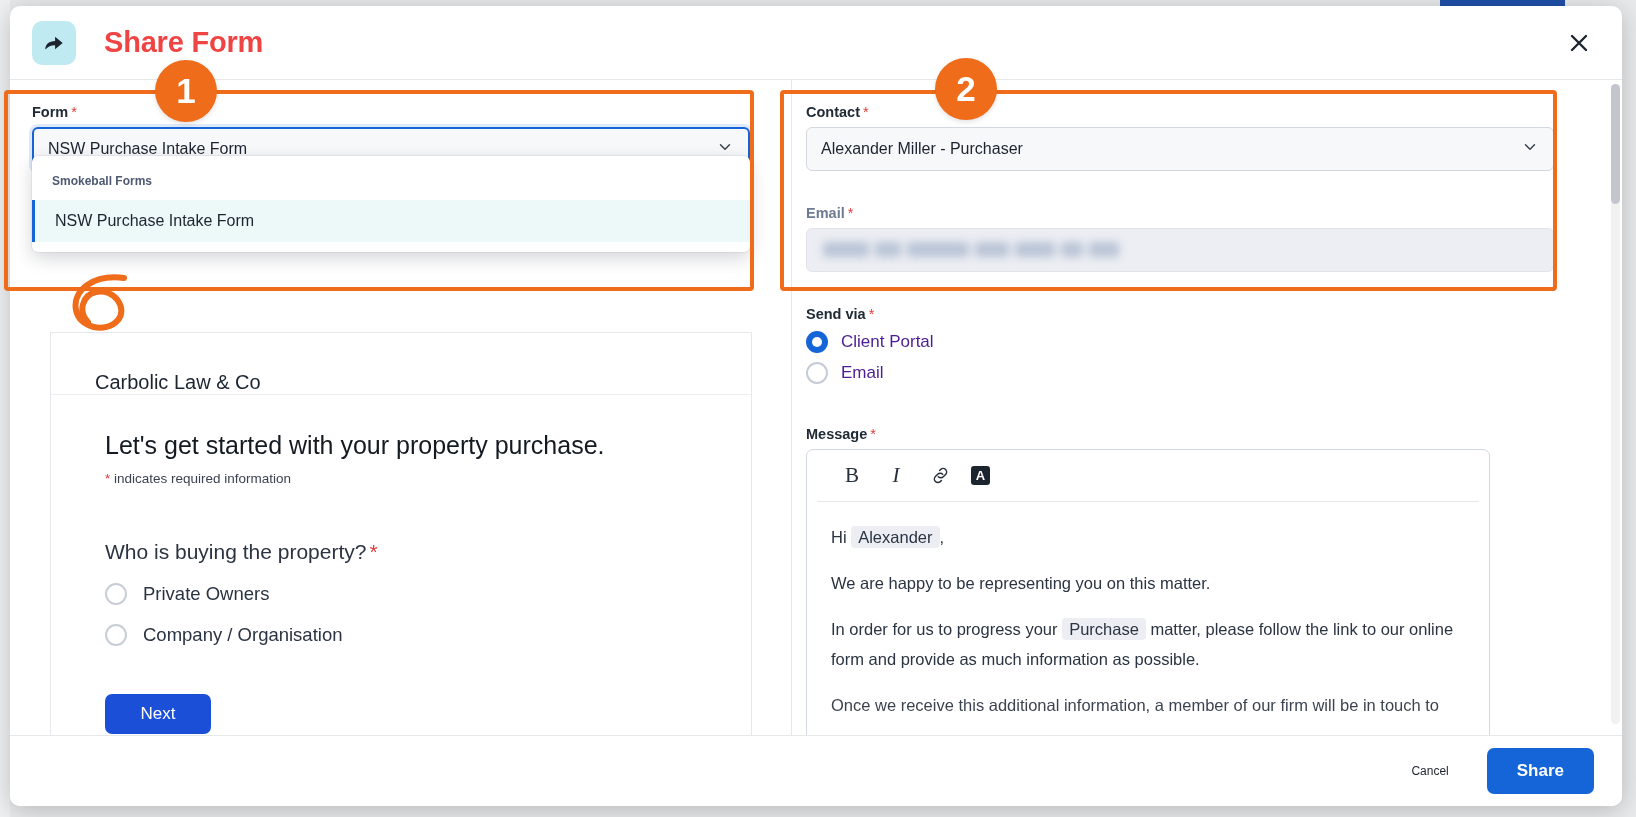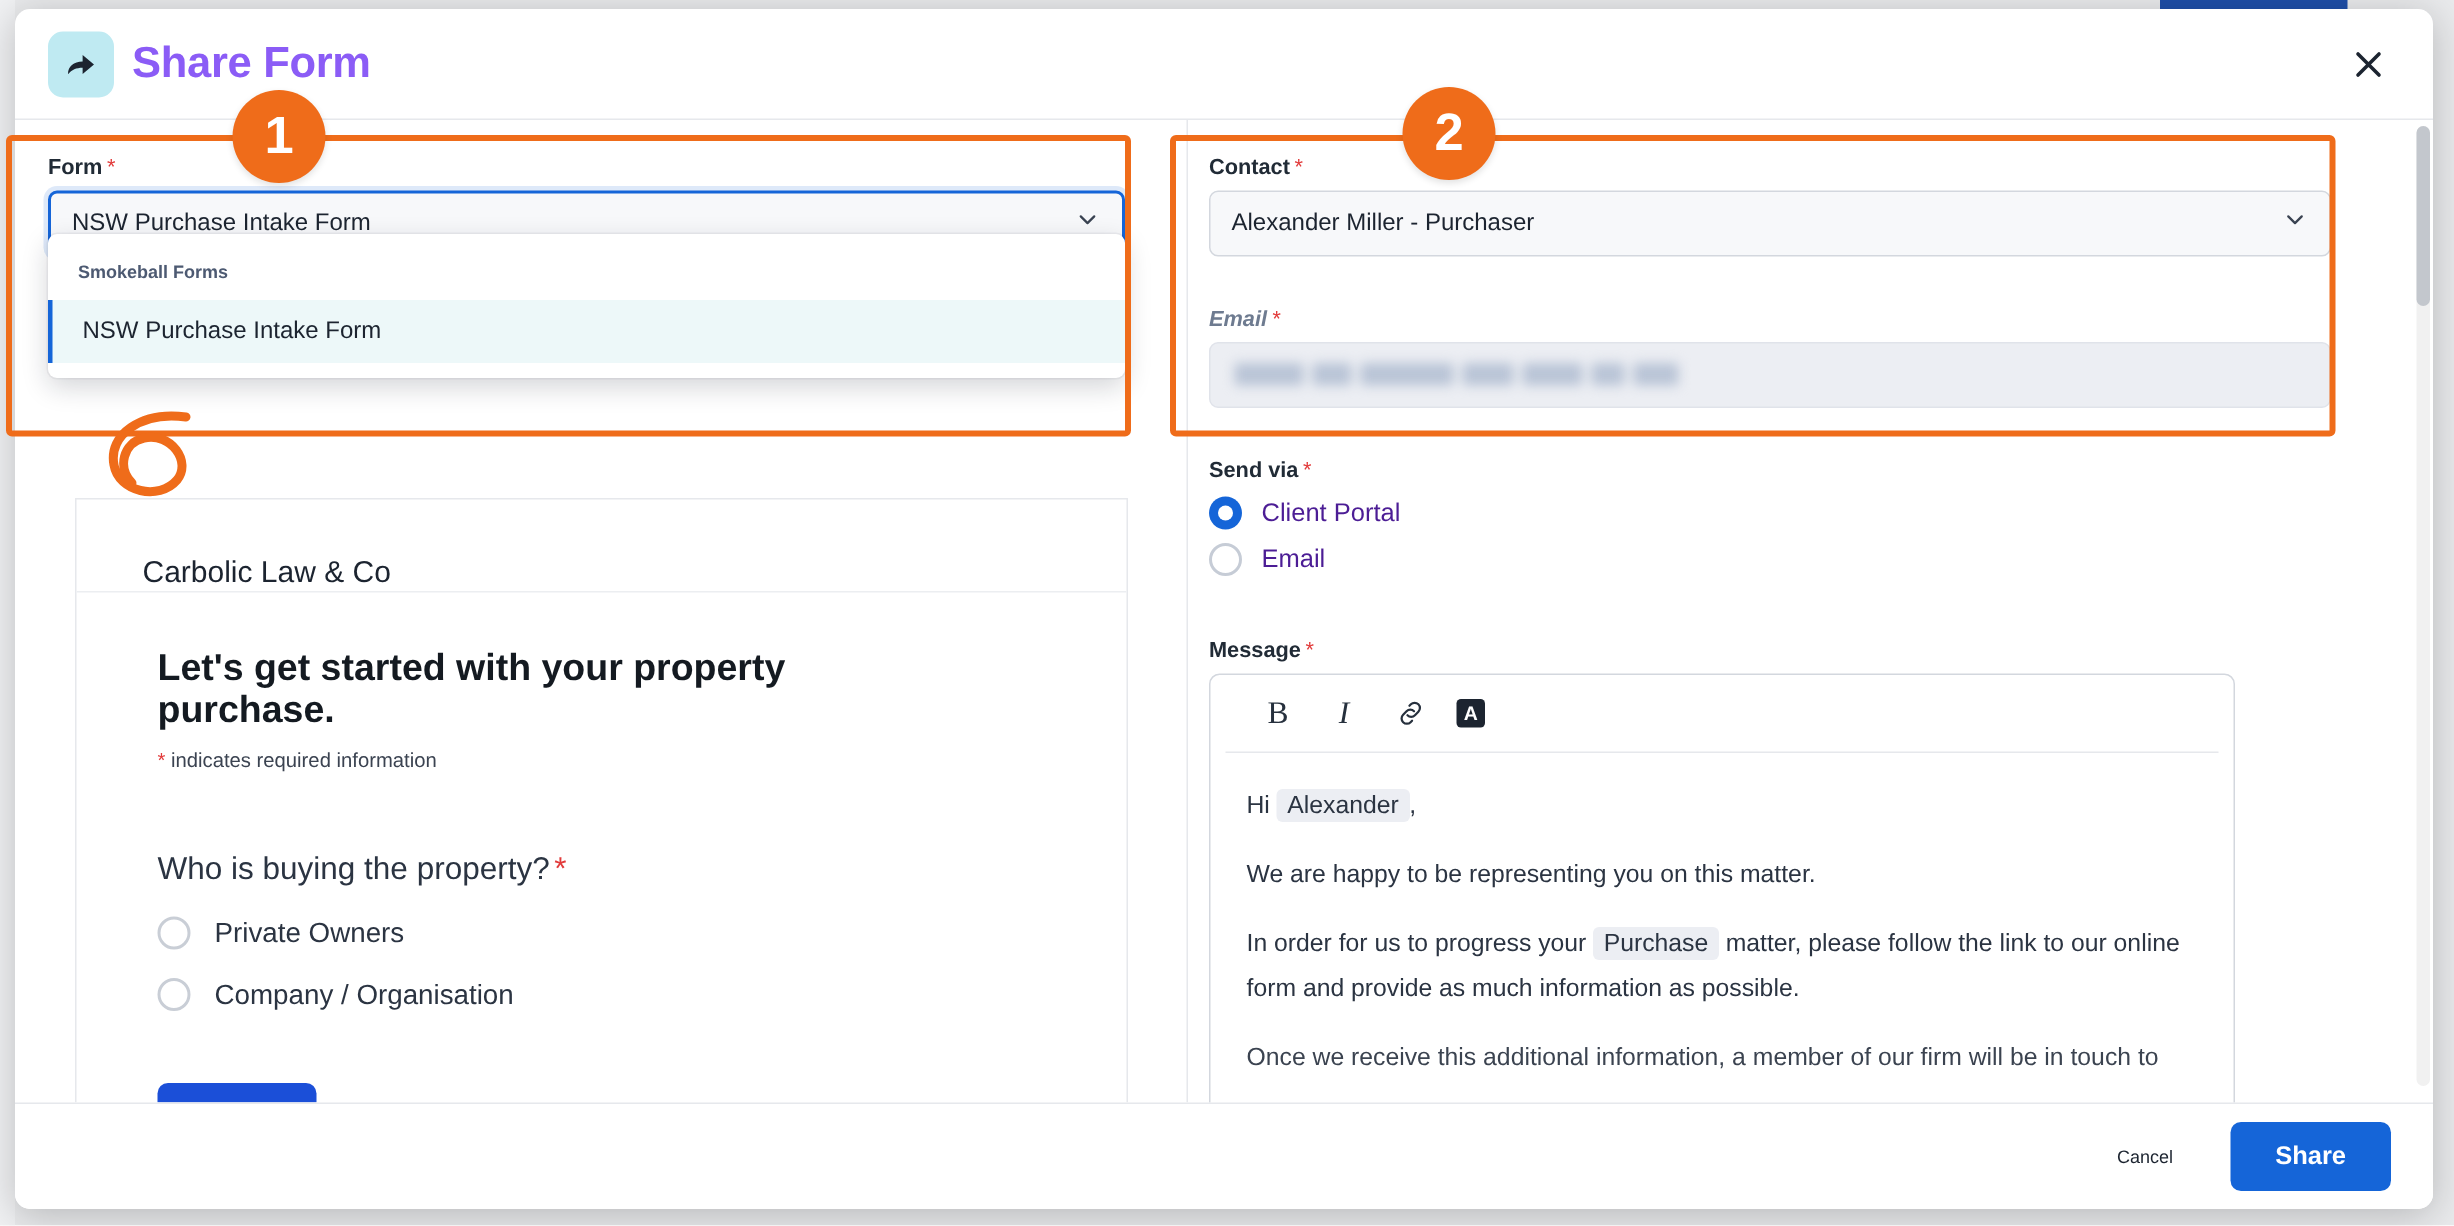--- a/index.html
+++ b/index.html
@@ -37,24 +37,24 @@
   }
   .share-badge {
     width: 44px; height: 44px;
     background: #bfeaf2;
     border-radius: 10px;
     display: flex; align-items: center; justify-content: center;
     flex: 0 0 auto;
   }
   .share-badge svg { display:block; }
   .modal-title {
-    margin-left: 12px;
+    margin-left: 28px;
     font-size: 29px;
     font-weight: bold;
-    color: #8b5cf6;
+    color: #ef4444;
     letter-spacing: -.2px;
   }
   .close-btn {
     position: absolute;
     right: 26px; top: 20px;
     width: 34px; height: 34px;
     display: flex; align-items: center; justify-content: center;
     cursor: pointer;
     color: #1c2430;
   }
@@ -194,21 +194,21 @@
   .firm-name {
     font-size: 20px;
     color: #1c2430;
   }
   .preview-inner {
     position: relative;
     padding: 36px 0 0 54px;
   }
   .pv-heading {
     font-size: 25px;
-    font-weight: bold;
+    font-weight: normal;
     color: #141a21;
     line-height: 1.12;
     max-width: 520px;
   }
   .pv-required {
     margin-top: 12px;
     font-size: 13.5px;
     color: #3b4351;
   }
   .pv-question {
@@ -244,21 +244,21 @@
     cursor: pointer;
   }
 
   
   .r-block { position: absolute; }
   #contact-block { left: 14px; top: 24px; width: 748px; }
   #email-block   { left: 14px; top: 125px; width: 748px; }
   #sendvia-block { left: 14px; top: 226px; width: 748px; }
   #message-block { left: 14px; top: 346px; width: 684px; }
 
-  .label-muted { color: #6e7b90; font-style: italic; }
+  .label-muted { color: #6e7b90; }
 
   .email-box {
     height: 44px;
     background: #eceef3;
     border: 1px solid #e0e3ea;
     border-radius: 6px;
     position: relative;
     overflow: hidden;
   }
   .blur-run {

